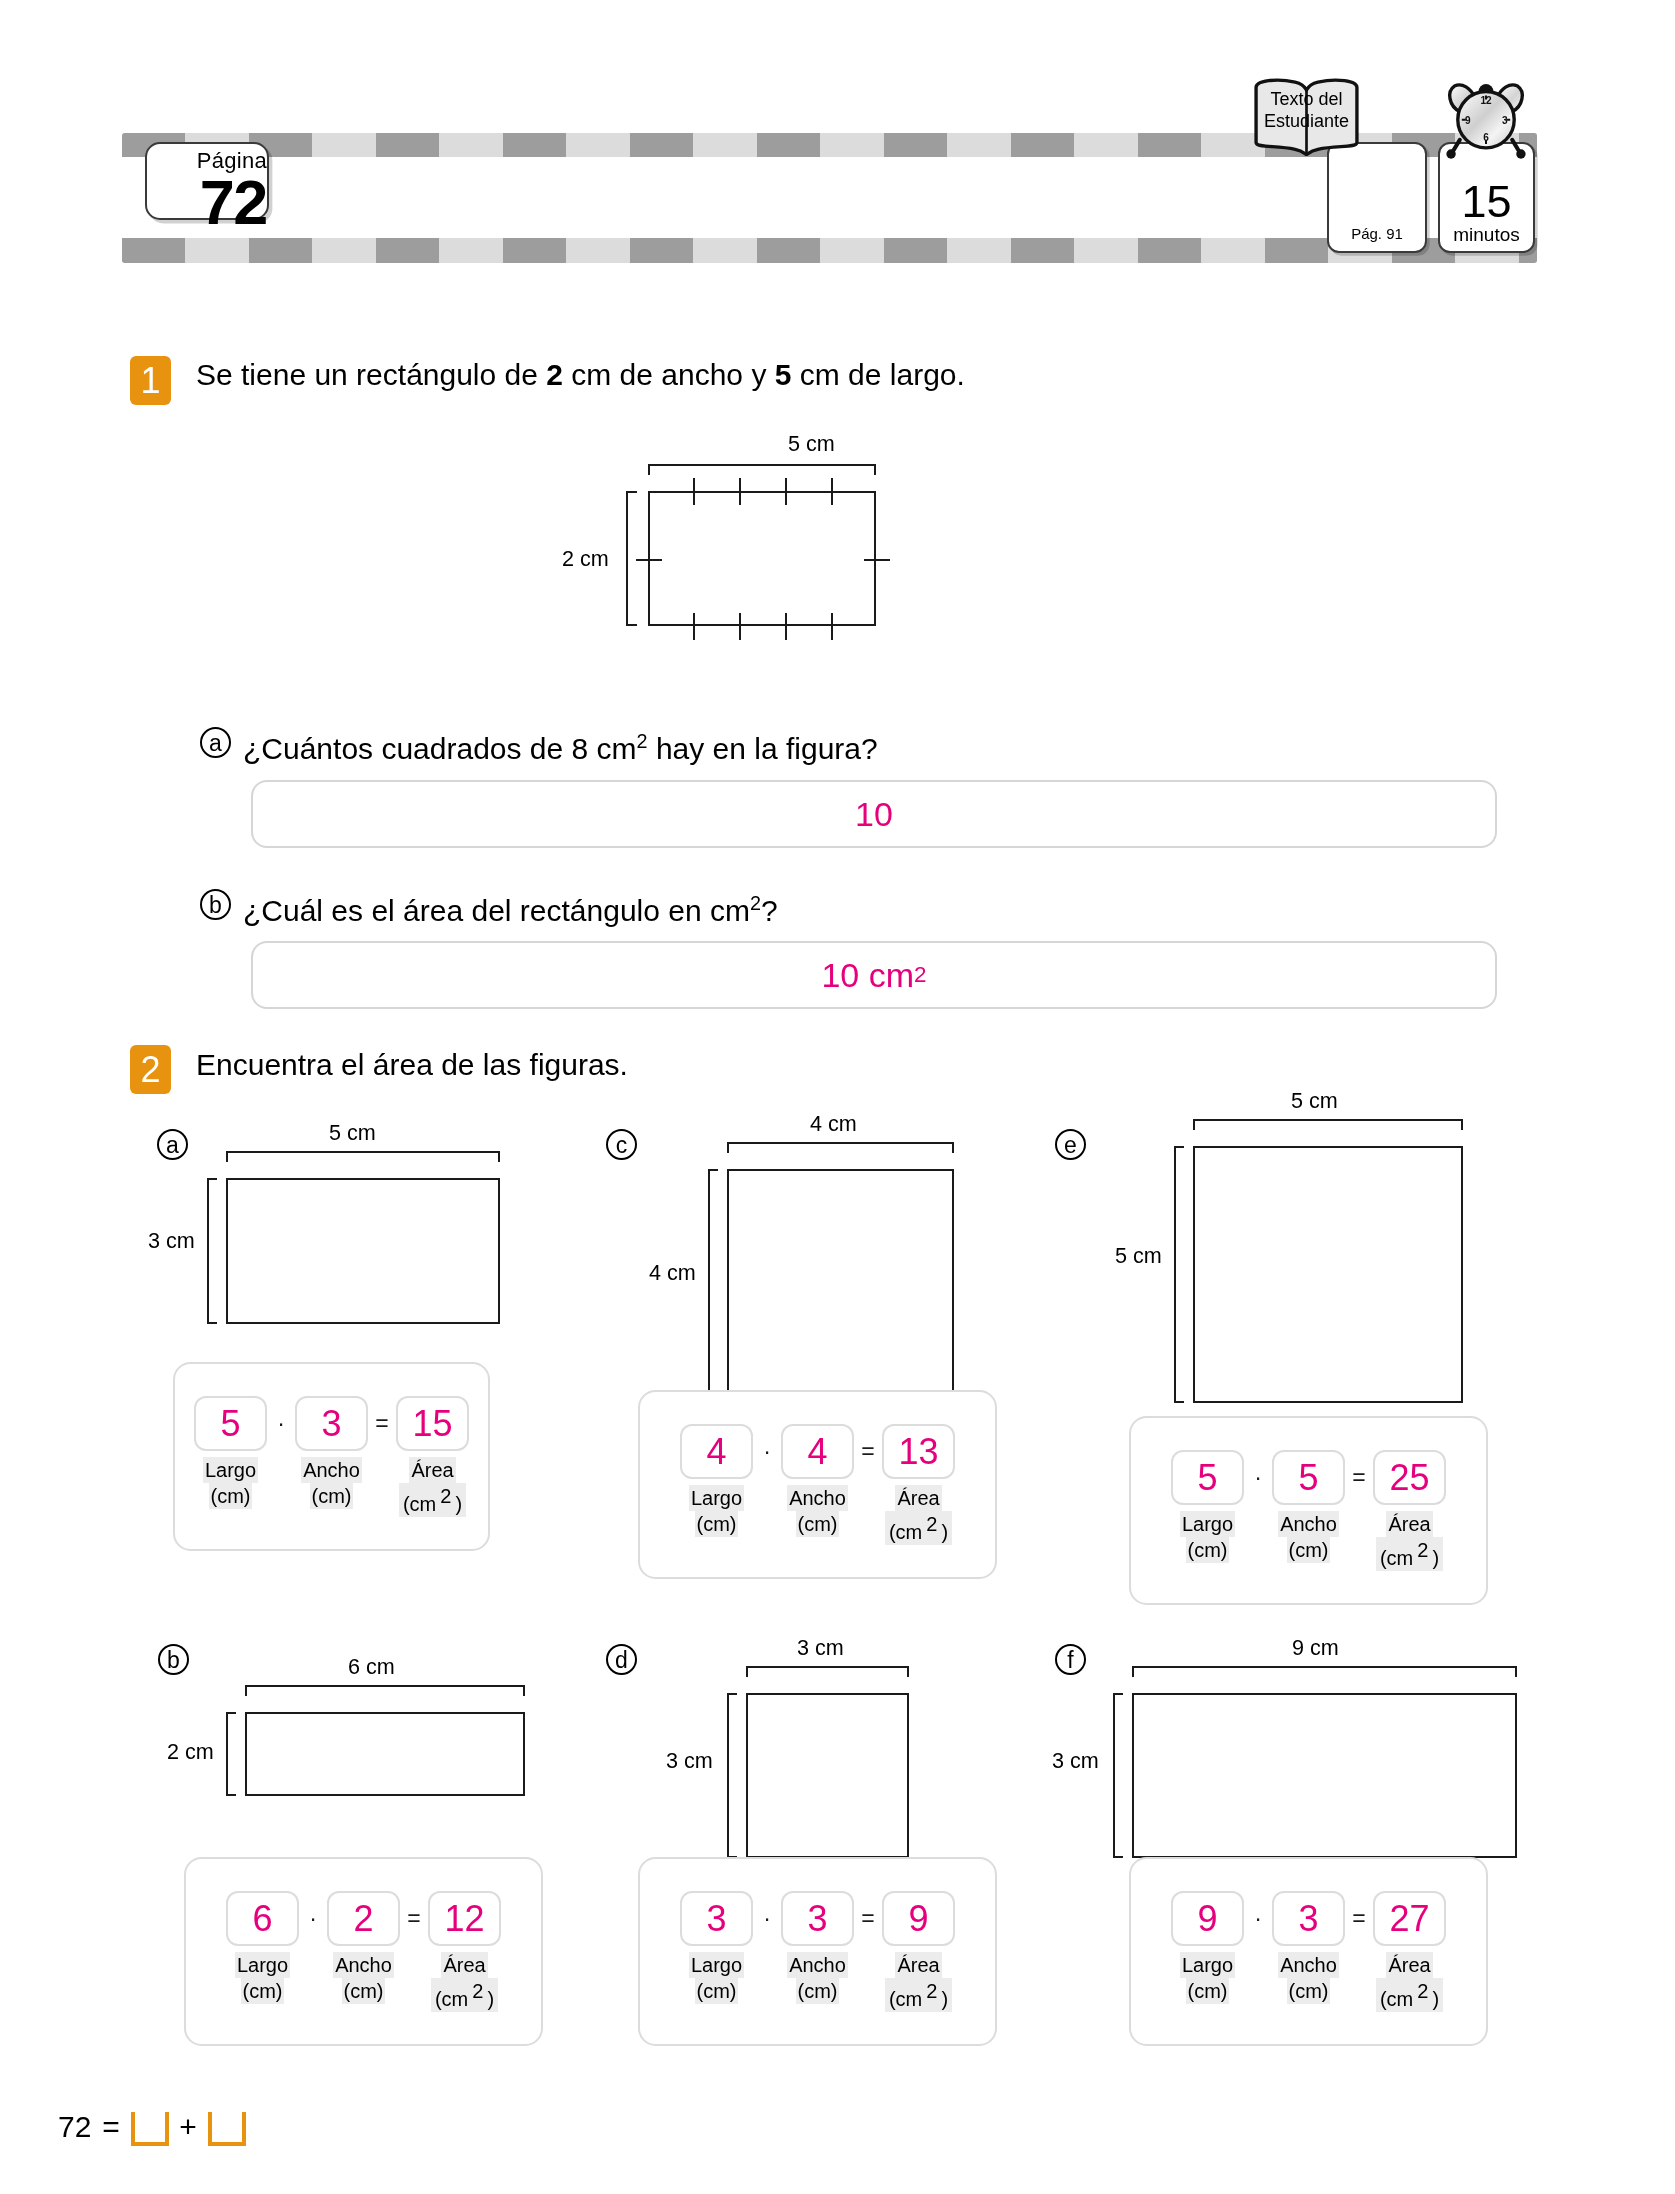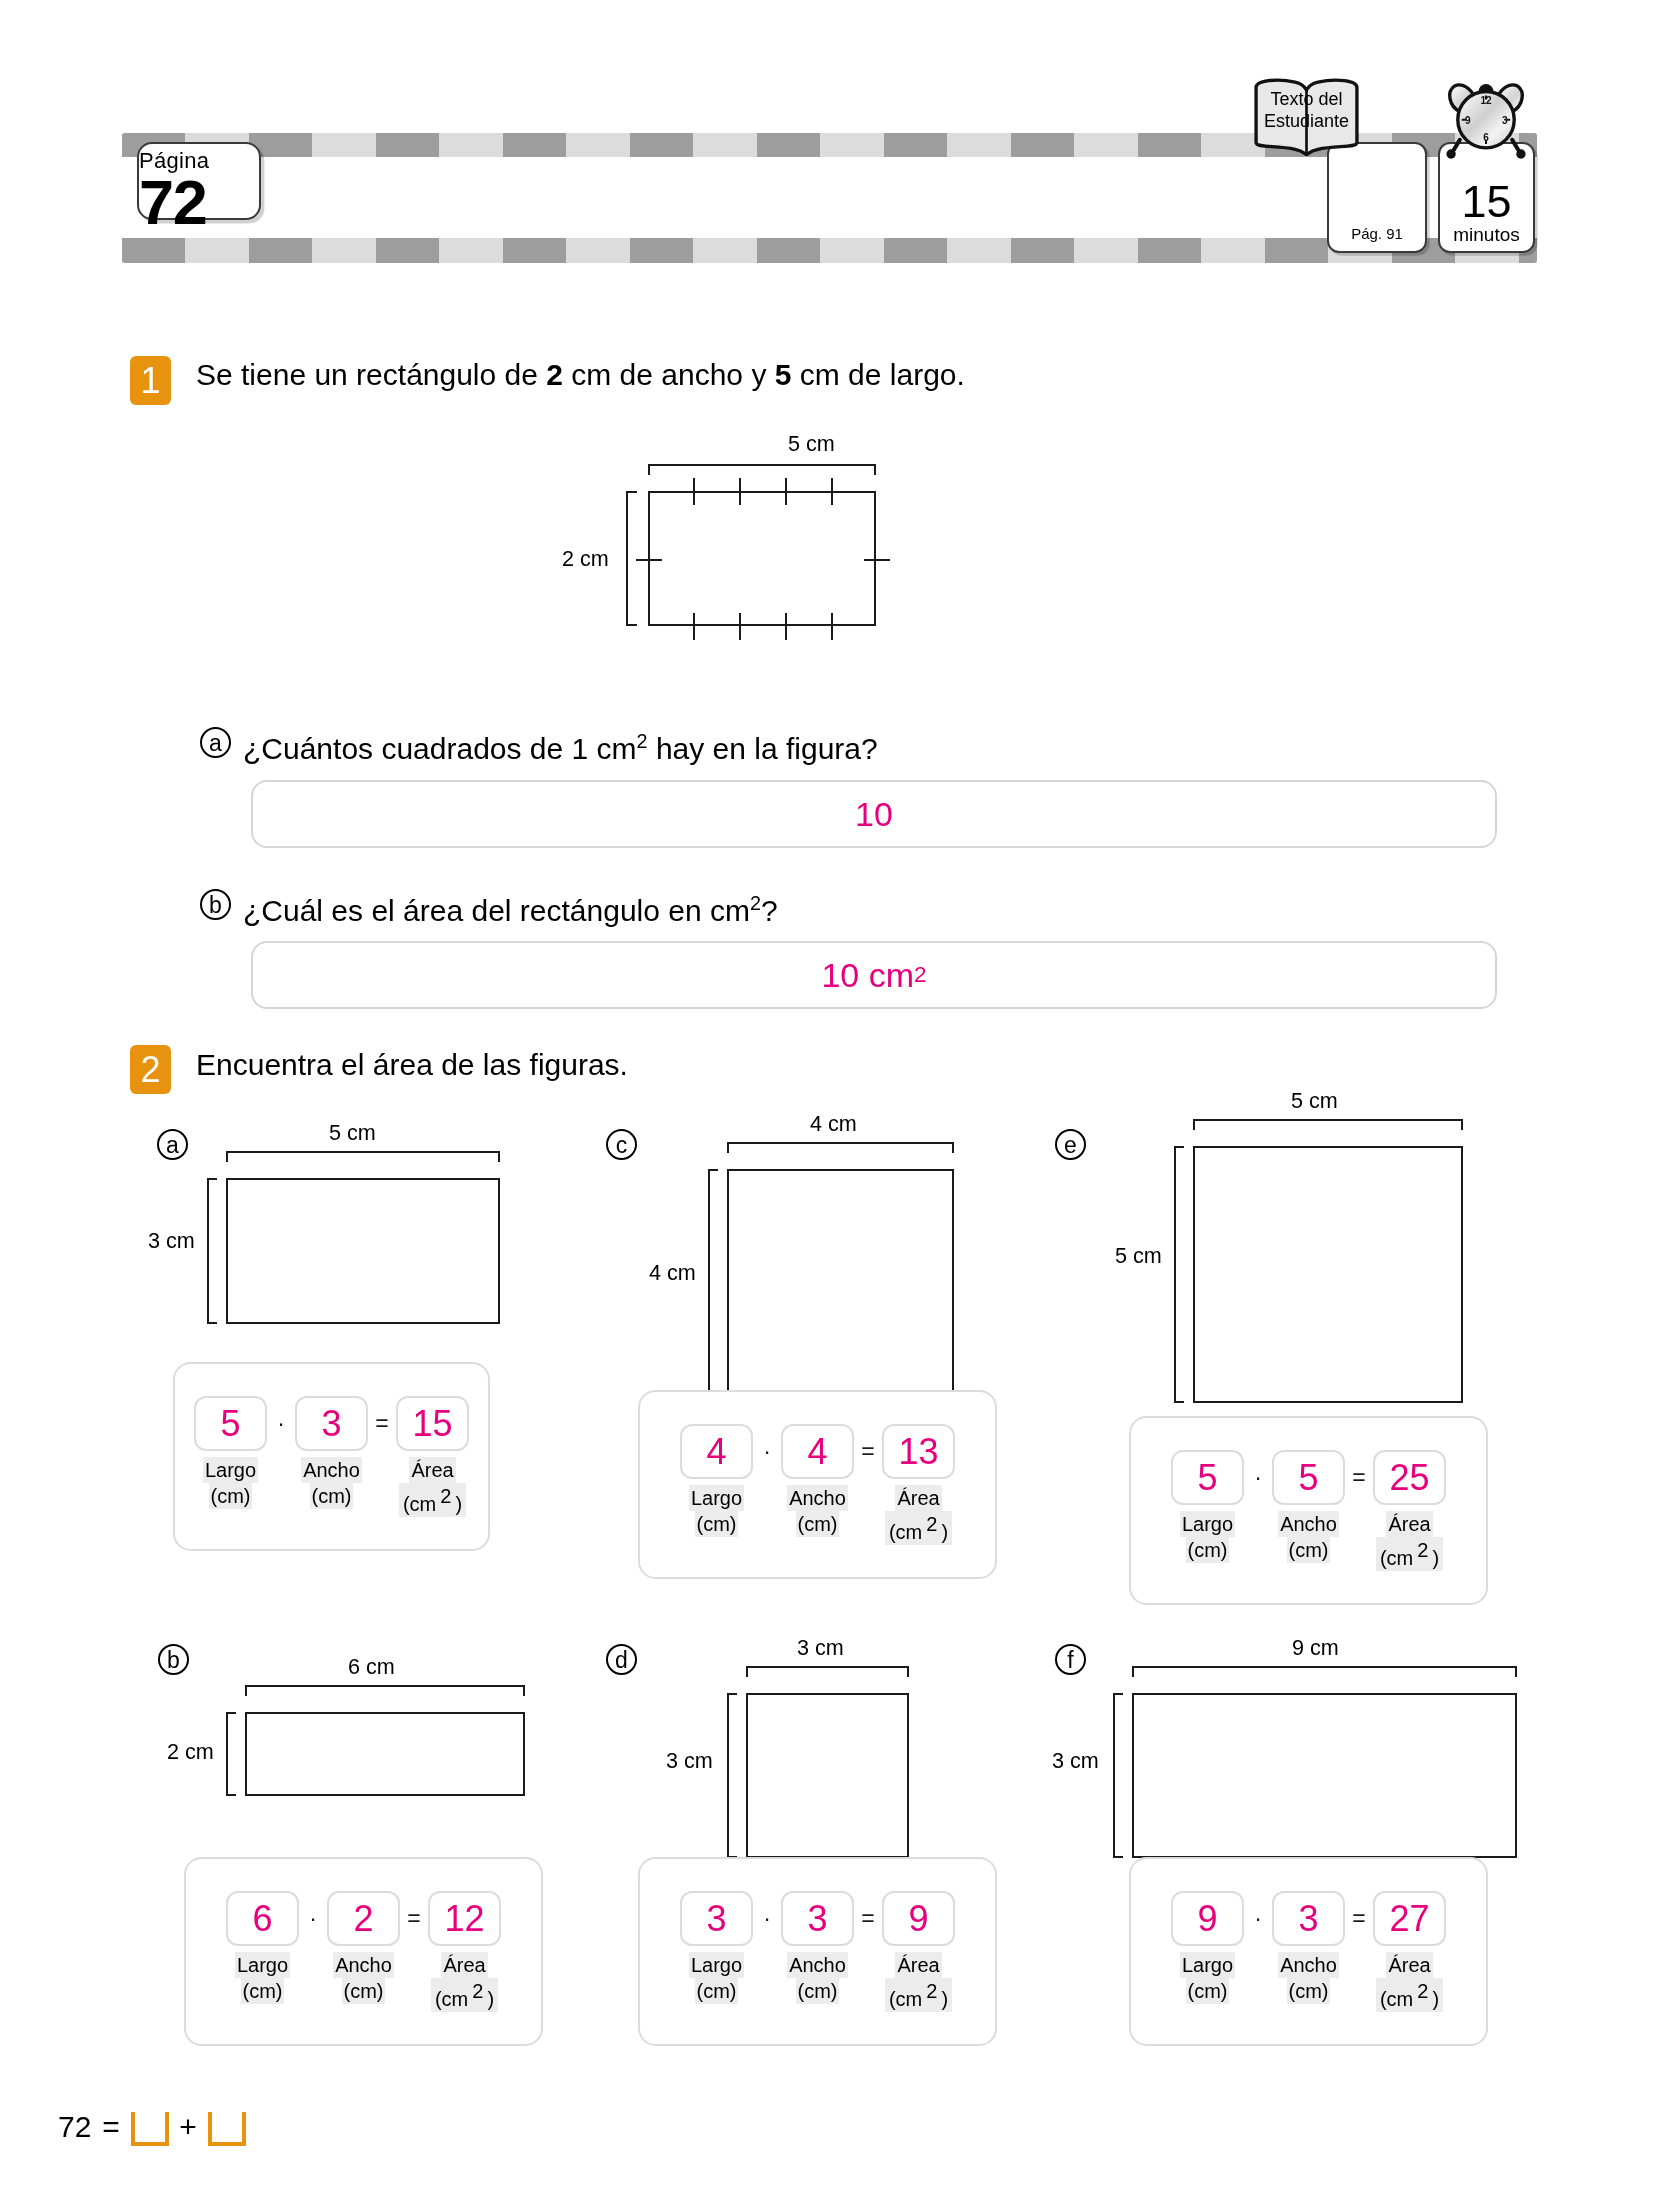--- a/index.html
+++ b/index.html
@@ -39,31 +39,31 @@
   }
   .checker-band::after{
     content:"";
     position:absolute;
     left:0; right:0; top:24px; height:81px;
     background: #ffffff;
   }
 
   .page-box {
     position: absolute;
-    left: 15px;
+    left: 23px;
     top: 17px;
     width: 124px;
     height: 78px;
     background: #ffffff;
     border: 2px solid #3a3a3a;
     border-radius: 15px;
     box-shadow: 3.4px 3.4px 0 rgba(0,0,0,0.18);
     display: flex;
     flex-direction: column;
-    align-items: flex-start;
+    align-items: flex-end;
     justify-content: flex-start;
     padding-top: 4px;
     box-sizing: border-box;
   }
   .page-label {
     font-size: 22px;
     line-height: 26px;
     letter-spacing: 0.3px;
   }
   .page-number {
@@ -425,21 +425,21 @@
   <div class="tick-v" style="left:91px; top:181px; height:27px;"></div>
   <div class="tick-v" style="left:137px; top:181px; height:27px;"></div>
   <div class="tick-v" style="left:183px; top:181px; height:27px;"></div>
 
   <div class="tick-h" style="left:-12px; top:127px; width:26px;"></div>
   <div class="tick-h" style="left:216px; top:127px; width:26px;"></div>
 </div>
 
 <div class="sub-marker" style="left:200px; top:727px;">a</div>
 <div class="sub-q" style="left:243px; top:724px;">
-  <span>¿Cuántos cuadrados de 1 cm</span><span class="sup">2</span><span> hay en la figura?</span>
+  <span>¿Cuántos cuadrados de 8 cm</span><span class="sup">2</span><span> hay en la figura?</span>
 </div>
 <div class="answer-field" style="left:251px; top:780px; width:1246px; height:68px;">10</div>
 
 <div class="sub-marker" style="left:200px; top:889px;">b</div>
 <div class="sub-q" style="left:243px; top:886px;">
   <span>¿Cuál es el área del rectángulo en cm</span><span class="sup">2</span><span>?</span>
 </div>
 <div class="answer-field" style="left:251px; top:941px; width:1246px; height:68px;">
   <span>10 cm</span>
     <span class="sup">2</span>

